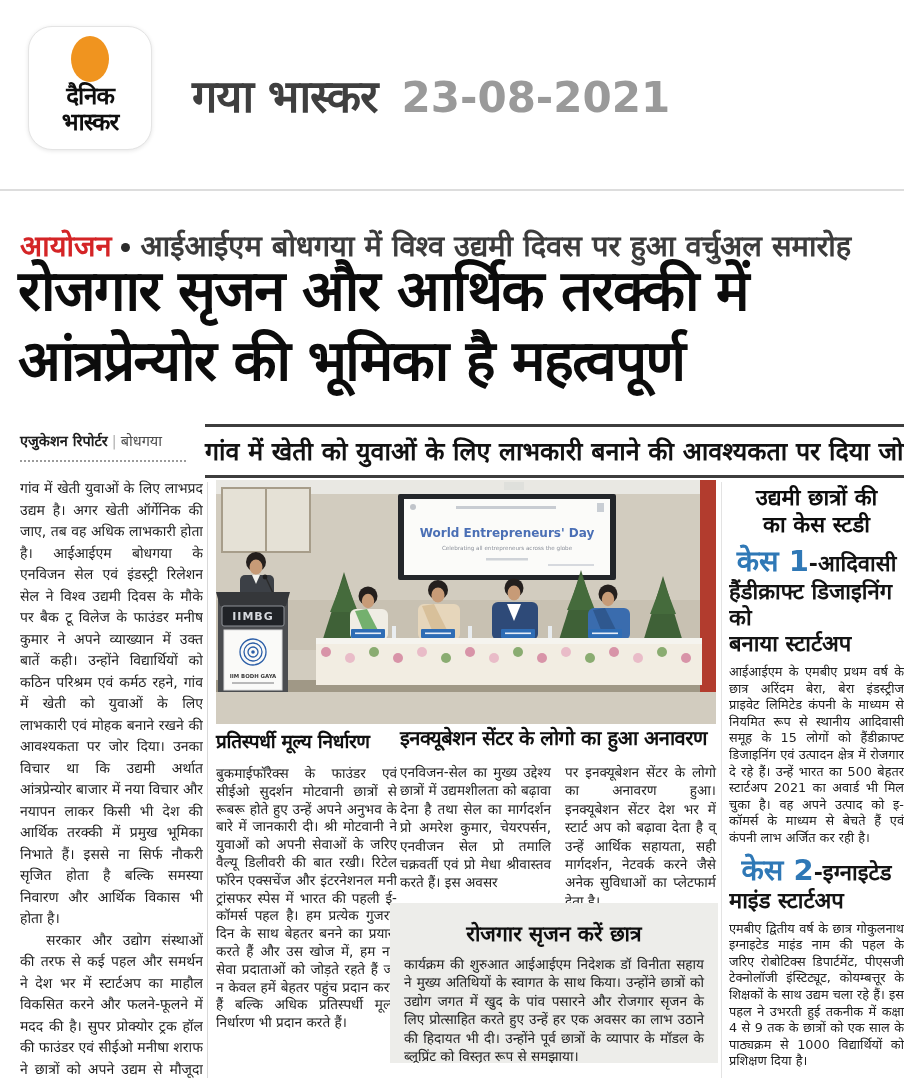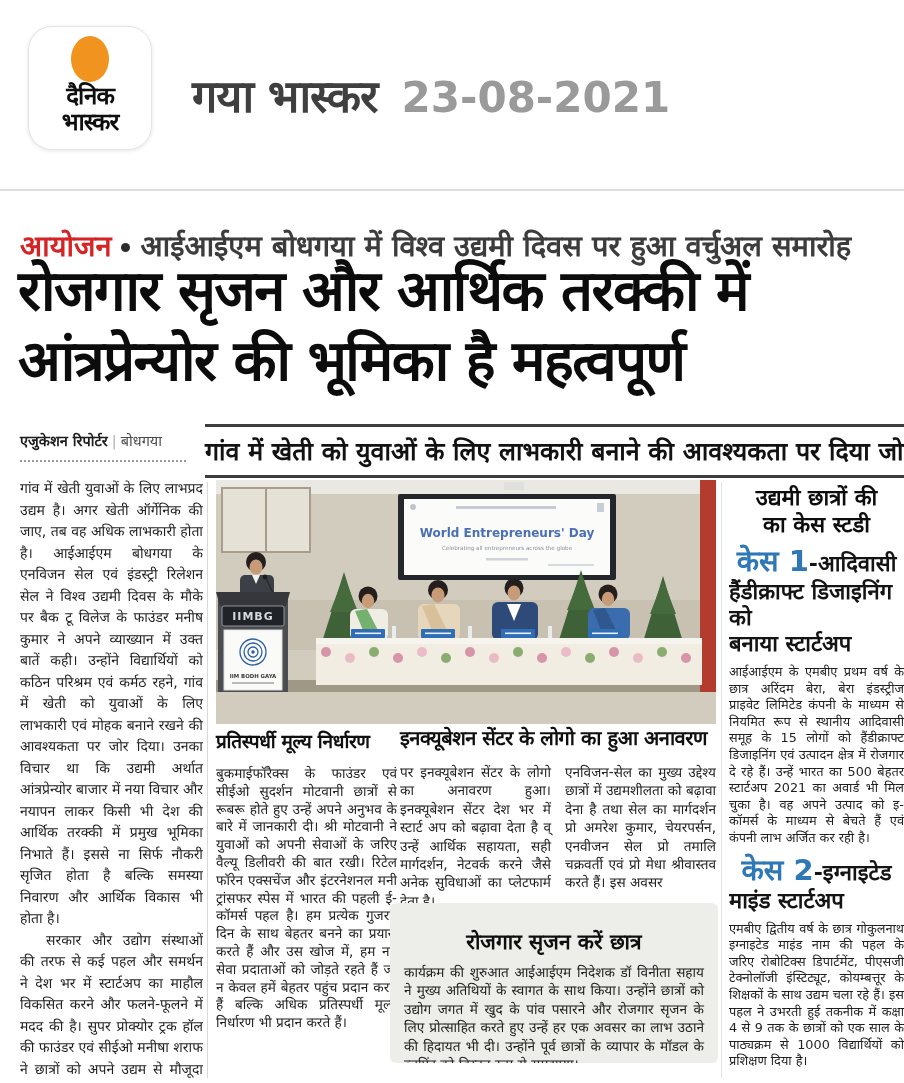--- a/index.html
+++ b/index.html
@@ -49,21 +49,21 @@
   .photo-caption { position:absolute; left:216px; top:698px; width:500px; font-size:16px; font-weight:bold; color:#161616; white-space:nowrap; }
   
   .col-pricing { position:absolute; left:216px; top:728px; width:181px; }
   .col-pricing h3 { font-size:19px; font-weight:bold; color:#0f0f0f; white-space:nowrap; letter-spacing:-0.4px; margin-bottom:11px; }
   .col-pricing .body { font-size:13.6px; line-height:17.8px; text-align:justify; color:#222; height:318px; overflow:hidden; }
   .col-incubation { position:absolute; left:400px; top:724px; width:317px; }
   .col-incubation h3 { font-size:20px; font-weight:bold; color:#101010; white-space:nowrap; letter-spacing:-0.5px; margin-bottom:12px; }
   .inc-cols { display:flex; gap:14px; height:150px; overflow:hidden; }
   .inc-cols .ic { width:151px; font-size:13.6px; line-height:18.4px; text-align:justify; color:#222; }
   .jobbox { position:absolute; left:390px; top:903px; width:328px; height:160px; background:#ededea;
-            padding:22px 14px; overflow:hidden;border-radius:6px; }
+            padding:14px 14px; overflow:hidden; }
   .jobbox h3 { text-align:center; font-size:21px; font-weight:bold; color:#0e0e0e; margin:2px 0 8px; }
   .jobbox .body { font-size:13.6px; line-height:18.4px; text-align:justify; color:#212121; }
   
   .right-col { position:absolute; left:729px; top:484px; width:175px; height:599px; overflow:hidden; }
   .rc-head { text-align:center; font-size:22px; line-height:27px; font-weight:bold; color:#0d0d0d; }
   .case-title { text-align:center; margin-top:10px; line-height:26px; }
   .case-num { color:#2f78b6; font-size:29px; font-weight:bold; }
   .case-suffix { color:#141414; font-size:22px; font-weight:bold; }
   .case-line { text-align:left; font-size:22px; line-height:26px; font-weight:bold; color:#141414; }
   .case-body { margin-top:7px; font-size:12.8px; line-height:16.6px; text-align:justify; color:#1f1f1f; }
@@ -223,22 +223,22 @@
   </div>
 
   <div class="col-pricing">
     <h3>प्रतिस्पर्धी मूल्य निर्धारण</h3>
     <div class="body">बुकमाईफॉरैक्स के फाउंडर एवं सीईओ सुदर्शन मोटवानी छात्रों से रूबरू होते हुए उन्हें अपने अनुभव के बारे में जानकारी दी। श्री मोटवानी ने युवाओं को अपनी सेवाओं के जरिए वैल्यू डिलीवरी की बात रखी। रिटेल फॉरेन एक्सचेंज और इंटरनेशनल मनी ट्रांसफर स्पेस में भारत की पहली ई-कॉमर्स पहल है। हम प्रत्येक गुजरते दिन के साथ बेहतर बनने का प्रयास करते हैं और उस खोज में, हम नए सेवा प्रदाताओं को जोड़ते रहते हैं जो न केवल हमें बेहतर पहुंच प्रदान करते हैं बल्कि अधिक प्रतिस्पर्धी मूल्य निर्धारण भी प्रदान करते हैं।</div>
   </div>
 
   <div class="col-incubation">
     <h3>इनक्यूबेशन सेंटर के लोगो का हुआ अनावरण</h3>
     <div class="inc-cols">
+      <div class="ic">एनविजन-सेल का मुख्य उद्देश्य छात्रों में उद्यमशीलता को बढ़ावा देना है तथा सेल का मार्गदर्शन प्रो अमरेश कुमार, चेयरपर्सन, एनवीजन सेल प्रो तमालि चक्रवर्ती एवं प्रो मेधा श्रीवास्तव करते हैं। इस अवसर</div>
       <div class="ic">पर इनक्यूबेशन सेंटर के लोगो का अनावरण हुआ। इनक्यूबेशन सेंटर देश भर में स्टार्ट अप को बढ़ावा देता है व् उन्हें आर्थिक सहायता, सही मार्गदर्शन, नेटवर्क करने जैसे अनेक सुविधाओं का प्लेटफार्म देता है।</div>
-      <div class="ic">एनविजन-सेल का मुख्य उद्देश्य छात्रों में उद्यमशीलता को बढ़ावा देना है तथा सेल का मार्गदर्शन प्रो अमरेश कुमार, चेयरपर्सन, एनवीजन सेल प्रो तमालि चक्रवर्ती एवं प्रो मेधा श्रीवास्तव करते हैं। इस अवसर</div>
     </div>
   </div>
 
   <div class="jobbox">
     <h3>रोजगार सृजन करें छात्र</h3>
     <div class="body">कार्यक्रम की शुरुआत आईआईएम निदेशक डॉ विनीता सहाय ने मुख्य अतिथियों के स्वागत के साथ किया। उन्होंने छात्रों को उद्योग जगत में खुद के पांव पसारने और रोजगार सृजन के लिए प्रोत्साहित करते हुए उन्हें हर एक अवसर का लाभ उठाने की हिदायत भी दी। उन्होंने पूर्व छात्रों के व्यापार के मॉडल के ब्लूप्रिंट को विस्तृत रूप से समझाया।</div>
   </div>
 
   <div class="right-col">
     <div class="rc-head">उद्यमी छात्रों की</div>

